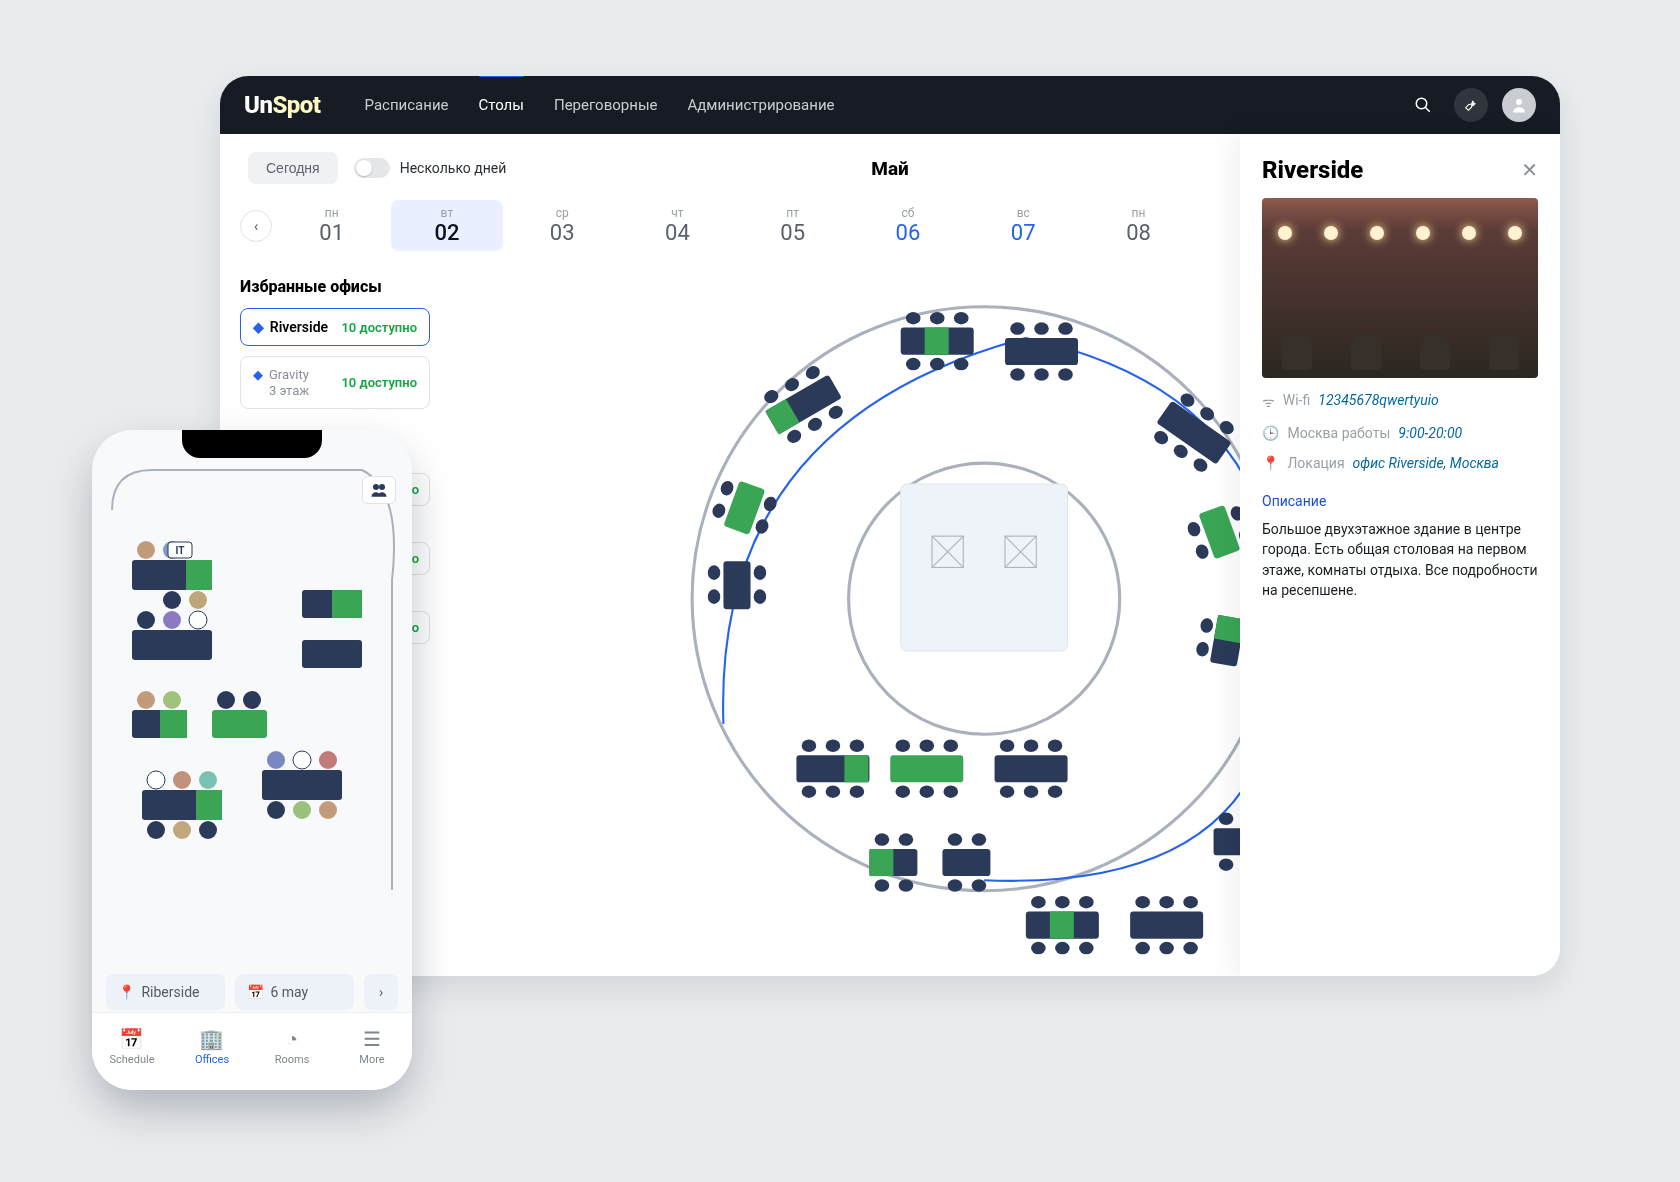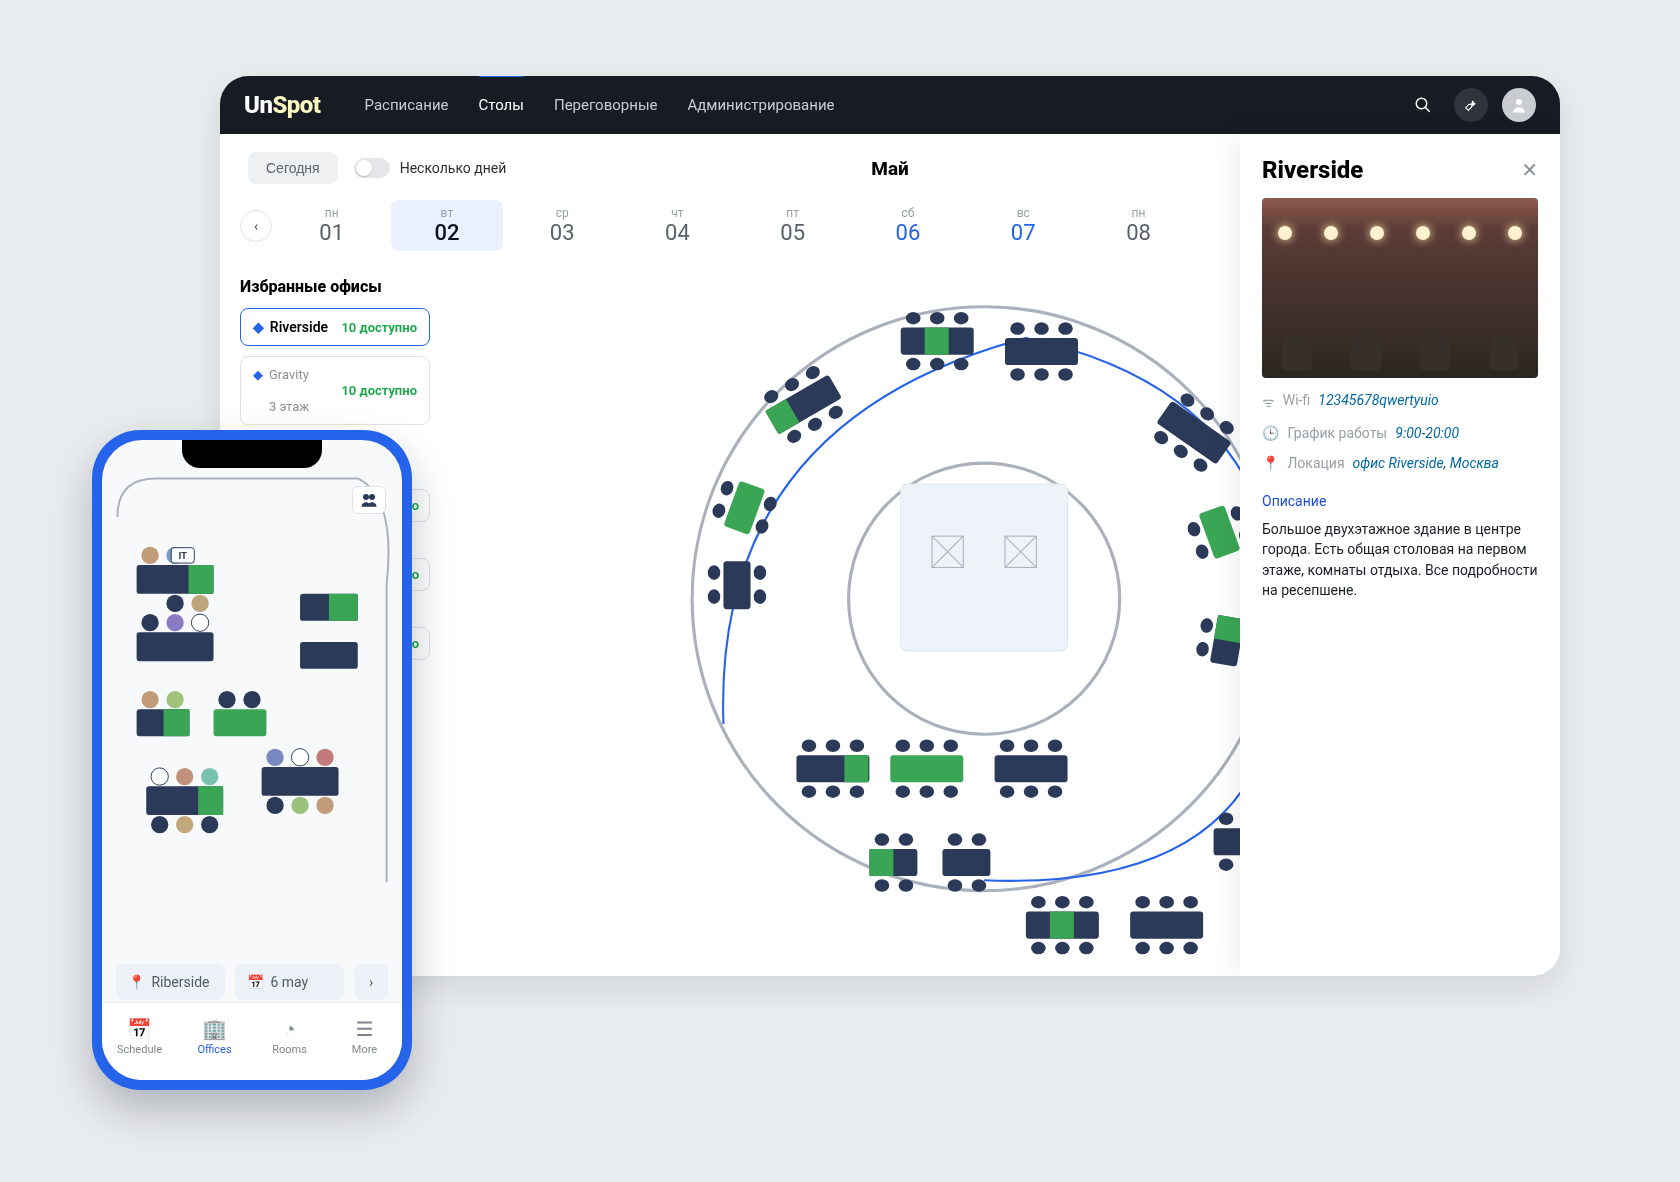--- a/index.html
+++ b/index.html
@@ -173,21 +173,21 @@
   margin-bottom: 10px;
   display: flex;
   justify-content: space-between;
   align-items: center;
   cursor: pointer;
   font-size: 14px;
 }
 .office-card.selected { border-color: #2563eb; }
 .office-card .pin { color: #2563eb; margin-right: 6px; }
 .office-card .name { display: flex; align-items: center; font-weight: 600; }
-.office-card.sub .name { flex-direction: column; align-items: flex-start; font-weight: 400; color: #8b919a; font-size: 13px; line-height: 1.2; gap: 16px; }
+.office-card.sub .name { flex-direction: column; align-items: flex-start; font-weight: 400; color: #8b919a; font-size: 13px; line-height: 1.2; }
 .office-card .avail { color: #14a744; font-size: 13px; font-weight: 600; }
 
 .floorplan {
   flex: 1;
   position: relative;
   overflow: hidden;
 }
 .floorplan svg { width: 100%; height: 100%; }
 
 
@@ -247,21 +247,20 @@
 
 
 .phone {
   position: absolute;
   top: 430px;
   left: 92px;
   width: 320px;
   height: 660px;
   border-radius: 48px;
   background: #2563eb;
-  padding: 10px;
   box-shadow: 0 20px 40px rgba(10,20,40,0.25);
   z-index: 10;
 }
 .phone-inner {
   width: 100%; height: 100%;
   background: #f7f9fb;
   border-radius: 40px;
   overflow: hidden;
   position: relative;
 }
@@ -609,21 +608,21 @@
           <span></span>
         </div>
     </div>
     <div class="info-line">
       <span style="color:#9aa0a8">ᯤ</span>
       <span class="lbl">Wi-fi</span>
       <span class="val">12345678qwertyuio</span>
     </div>
     <div class="info-line">
       <span style="color:#9aa0a8">🕒</span>
-      <span class="lbl">График работы</span>
+      <span class="lbl">Москва работы</span>
       <span class="val">9:00-20:00</span>
     </div>
     <div class="info-line">
       <span style="color:#9aa0a8">📍</span>
       <span class="lbl">Локация</span>
       <span class="val">офис Riverside, Москва</span>
     </div>
     <div class="desc-title">Описание</div>
     <div class="desc-text">Большое двухэтажное здание в центре города. Есть общая столовая на первом этаже, комнаты отдыха. Все подробности на ресепшене.</div>
   </div>

